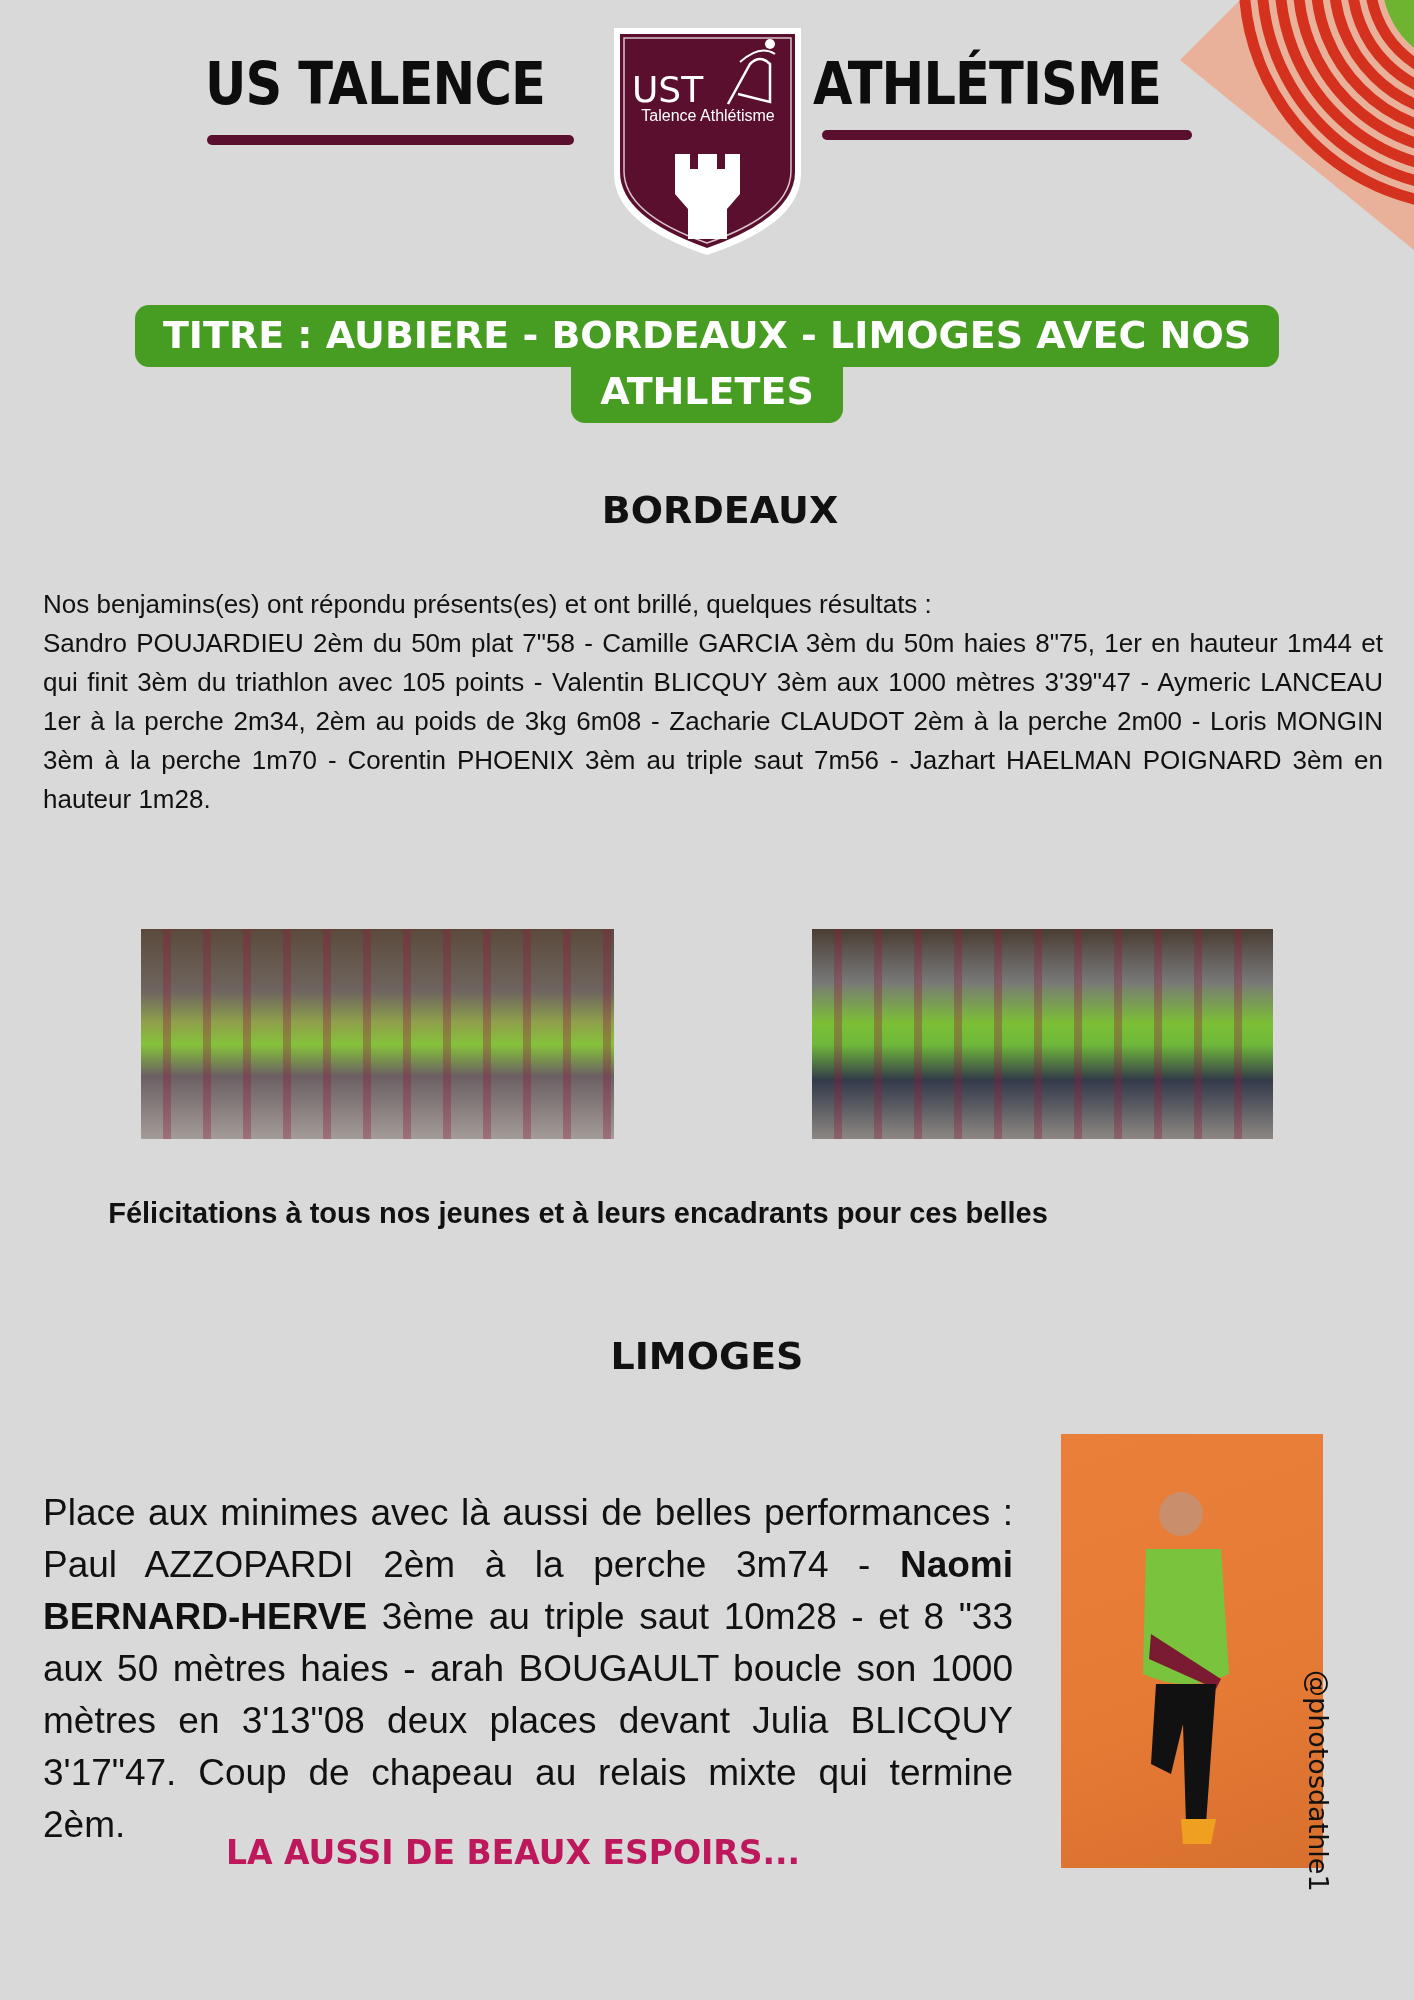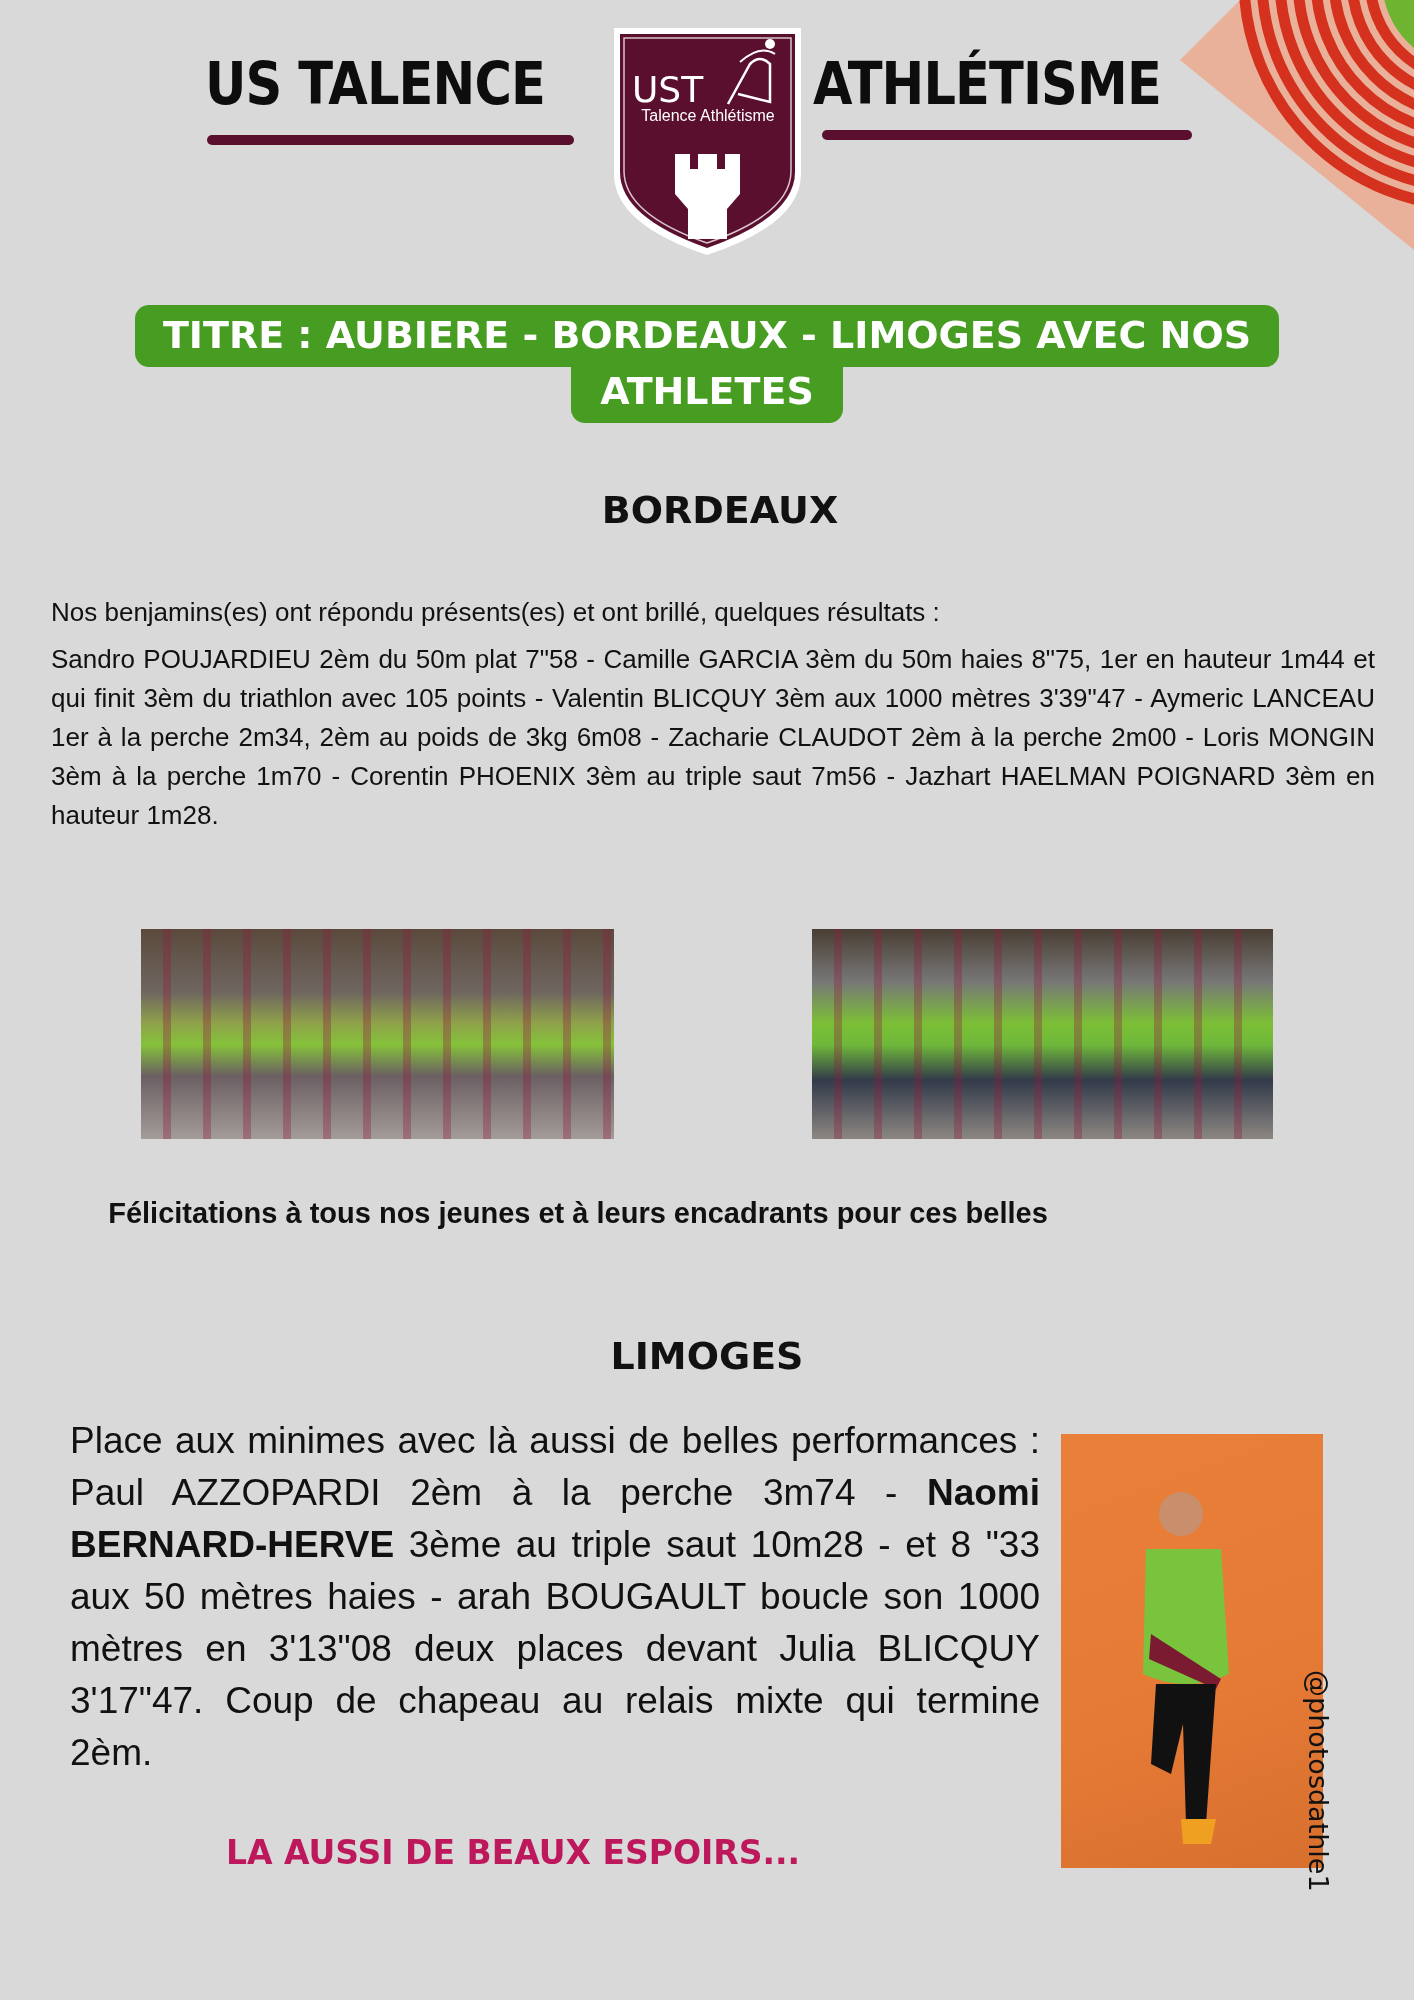--- a/index.html
+++ b/index.html
@@ -29,35 +29,35 @@
   .section-h {
     position:absolute; left:0; width:1414px; text-align:center; font-family:"DejaVu Sans", sans-serif;
     font-weight:bold; font-size:38px; color:#111;
   }
   #bordeaux-h { top:488px;padding-left:13px; }
   #limoges-h { top:1334px; }
   #bordeaux-text {
     position:absolute; left:43px; top:585px; width:1340px; font-size:26px; line-height:39px;
     text-align:justify; color:#111; font-family:"Liberation Sans", sans-serif;
   }
-  #bordeaux-text p { margin:8px; }
+  #bordeaux-text p { margin:0; }
   .photo { position:absolute; overflow:hidden; }
   #photo-girls { left:141px; top:929px; width:473px; height:210px;
     background:linear-gradient(180deg,#5b4a3c 0%,#6f6660 30%,#8fa24a 45%,#85c23a 55%,#6b5f63 70%,#a39c98 100%); }
   #photo-boys { left:812px; top:929px; width:461px; height:210px;
     background:linear-gradient(180deg,#4a3e34 0%,#777 25%,#7cbf36 45%,#6fb83a 55%,#333a4a 72%,#8c8782 100%); }
   .stripes { position:absolute; inset:0;
     background:repeating-linear-gradient(90deg, rgba(120,20,50,0.0) 0px, rgba(120,20,50,0.0) 22px, rgba(140,30,60,0.35) 22px, rgba(140,30,60,0.35) 30px, rgba(0,0,0,0) 30px, rgba(0,0,0,0) 40px); }
   #congrats {
     position:absolute; left:0; top:1190px; width:1156px; text-align:center; font-weight:bold;
     font-size:29px; line-height:46px; font-family:"Liberation Sans", sans-serif; color:#111;
   }
   #limoges-text {
-    position:absolute; left:43px; top:1415px; width:970px; font-size:37px; line-height:52px;
-    text-align:justify; color:#111; font-family:"Liberation Sans", sans-serif;margin-left:27px;
+    position:absolute; left:43px; top:1487px; width:970px; font-size:37px; line-height:52px;
+    text-align:justify; color:#111; font-family:"Liberation Sans", sans-serif;
   }
   #limoges-text b { font-weight:bold; }
   #photo-jump { left:1061px; top:1434px; width:262px; height:434px;
     background:linear-gradient(160deg,#e9803a 0%,#e57a35 60%,#d76f2e 100%); }
   #jump-figure { position:absolute; left:60px; top:40px; width:130px; height:380px; }
   #credit {
     position:absolute; left:1334px; top:1670px; font-size:27px; color:#111;
     transform:rotate(90deg); transform-origin:left top; white-space:nowrap; font-family:"DejaVu Sans", sans-serif;
   }
   #espoirs {

